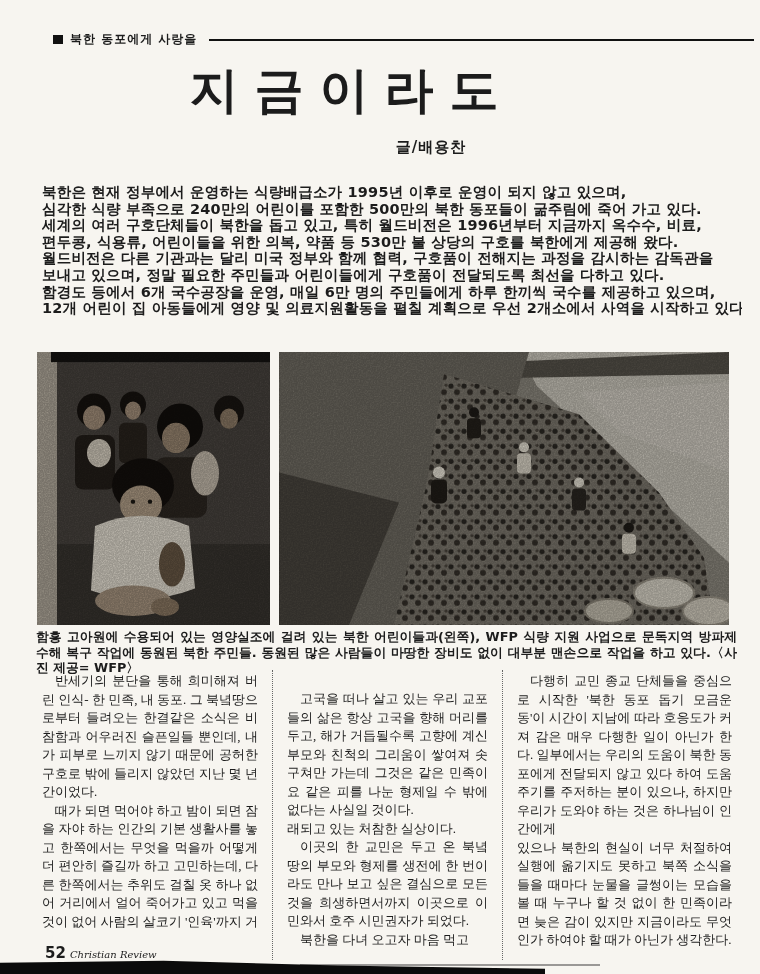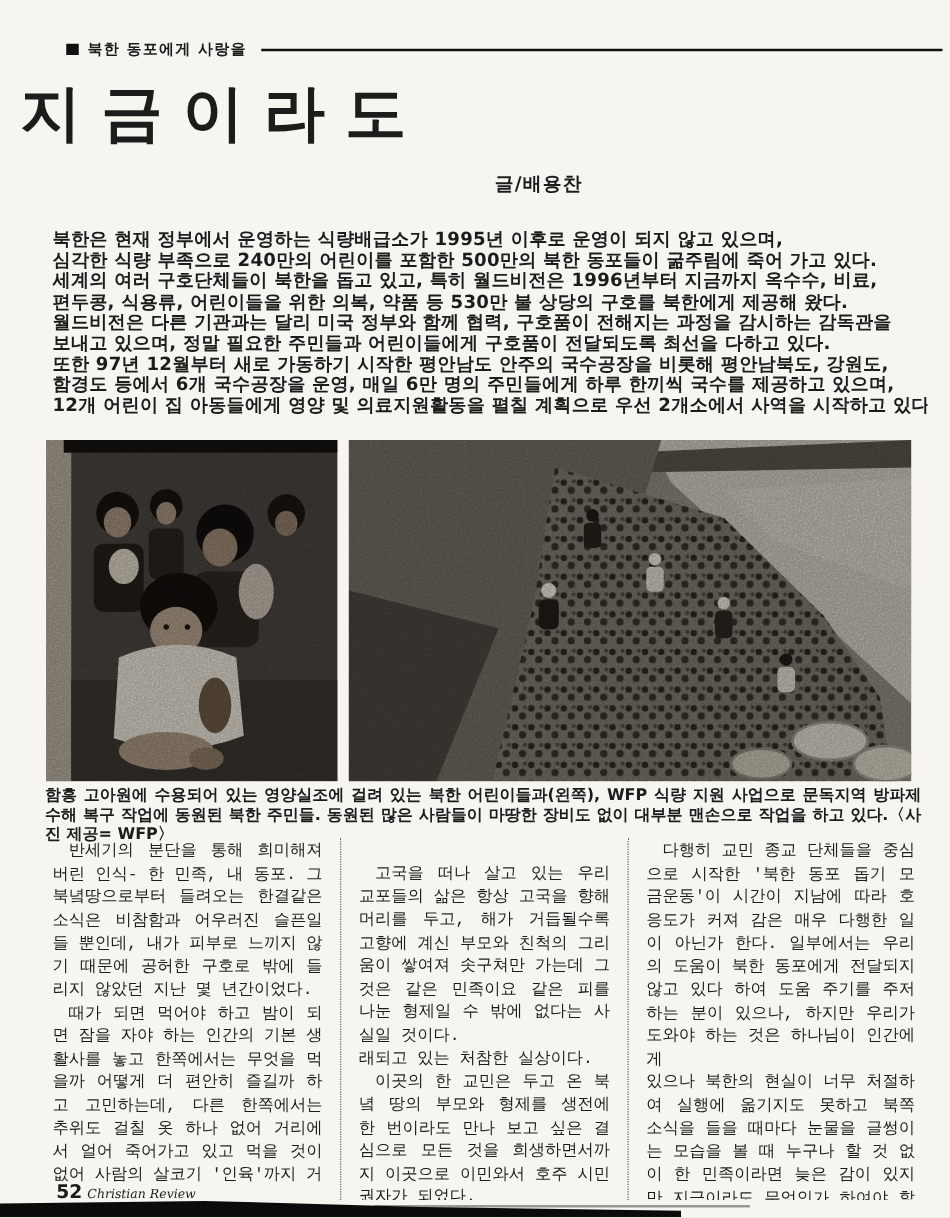--- a/index.html
+++ b/index.html
@@ -28,20 +28,21 @@
     padding-left: 13px;
   }
   .kicker-sq { width: 10px; height: 9px; background: #111; margin-right: 7px; flex: none; }
   .kicker-rule { flex: 1; height: 2px; background: #111; margin-left: 12px; margin-top: 1px; }
 
   
   .title {
     position: absolute;
     top: 58px; left: 0; width: 688px;
     margin: 0;
+    text-align: center;
     font-size: 49px;
     font-weight: bold;
     letter-spacing: 16px;
     padding-left: 16px;
     white-space: nowrap;
   }
   .byline {
     position: absolute;
     top: 138px; left: 0; width: 712px;
     text-align: center;
@@ -87,21 +88,21 @@
   
   .columns {
     position: absolute;
     top: 670px; left: 42px; width: 690px; height: 290px;
     display: flex;
     overflow: hidden;
   }
   .col {
     width: 33.333%;
     padding: 2px 14px 0 14px;
-    font-family: Liberation Mono, monospace;
+    font-family: Liberation Serif, serif;
     font-size: 13px;
     line-height: 18.5px;
     text-align: justify;
     word-break: break-all;
   }
   .col:first-child { padding-left: 0; }
   .col:last-child  { padding-right: 0; }
   .col + .col { border-left: 1px dotted #666; }
   .para { margin: 0; }
   .para.indent { text-indent: 1em; }
@@ -145,21 +146,20 @@
   <h1 class="title">지금이라도</h1>
   <div class="byline">글/배용찬</div>
 
   <div class="intro" id="intro">
       <div class="intro-line">북한은 현재 정부에서 운영하는 식량배급소가 1995년 이후로 운영이 되지 않고 있으며,</div>
       <div class="intro-line">심각한 식량 부족으로 240만의 어린이를 포함한 500만의 북한 동포들이 굶주림에 죽어 가고 있다.</div>
       <div class="intro-line">세계의 여러 구호단체들이 북한을 돕고 있고, 특히 월드비전은 1996년부터 지금까지 옥수수, 비료,</div>
       <div class="intro-line">편두콩, 식용류, 어린이들을 위한 의복, 약품 등 530만 불 상당의 구호를 북한에게 제공해 왔다.</div>
       <div class="intro-line">월드비전은 다른 기관과는 달리 미국 정부와 함께 협력, 구호품이 전해지는 과정을 감시하는 감독관을</div>
       <div class="intro-line">보내고 있으며, 정말 필요한 주민들과 어린이들에게 구호품이 전달되도록 최선을 다하고 있다.</div>
-      <div class="intro-line">또한 97년 12월부터 새로 가동하기 시작한 평안남도 안주의 국수공장을 비롯해 평안남북도, 강원도,</div>
       <div class="intro-line">함경도 등에서 6개 국수공장을 운영, 매일 6만 명의 주민들에게 하루 한끼씩 국수를 제공하고 있으며,</div>
       <div class="intro-line">12개 어린이 집 아동들에게 영양 및 의료지원활동을 펼칠 계획으로 우선 2개소에서 사역을 시작하고 있다.</div>
     </div>
 
   <div class="photos">
 
     <figure class="photo-left">
       <svg viewBox="0 0 233 270" preserveAspectRatio="none" aria-hidden="true">
         <defs>
           <filter id="grainL">

